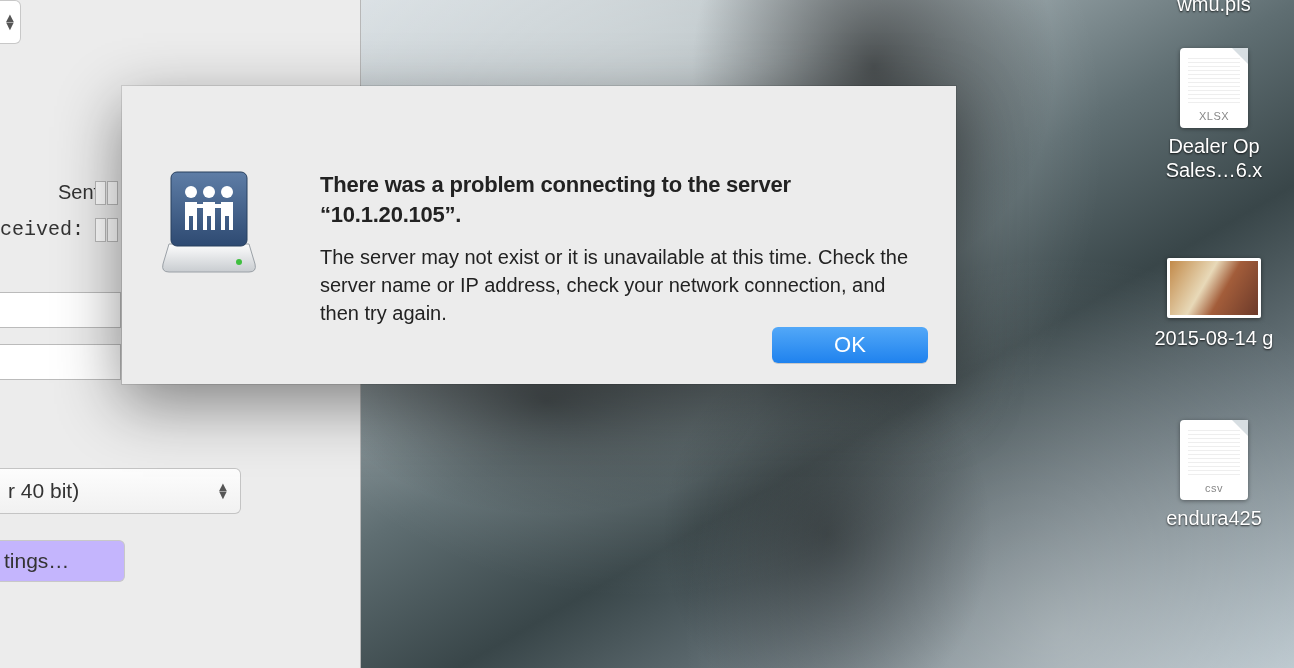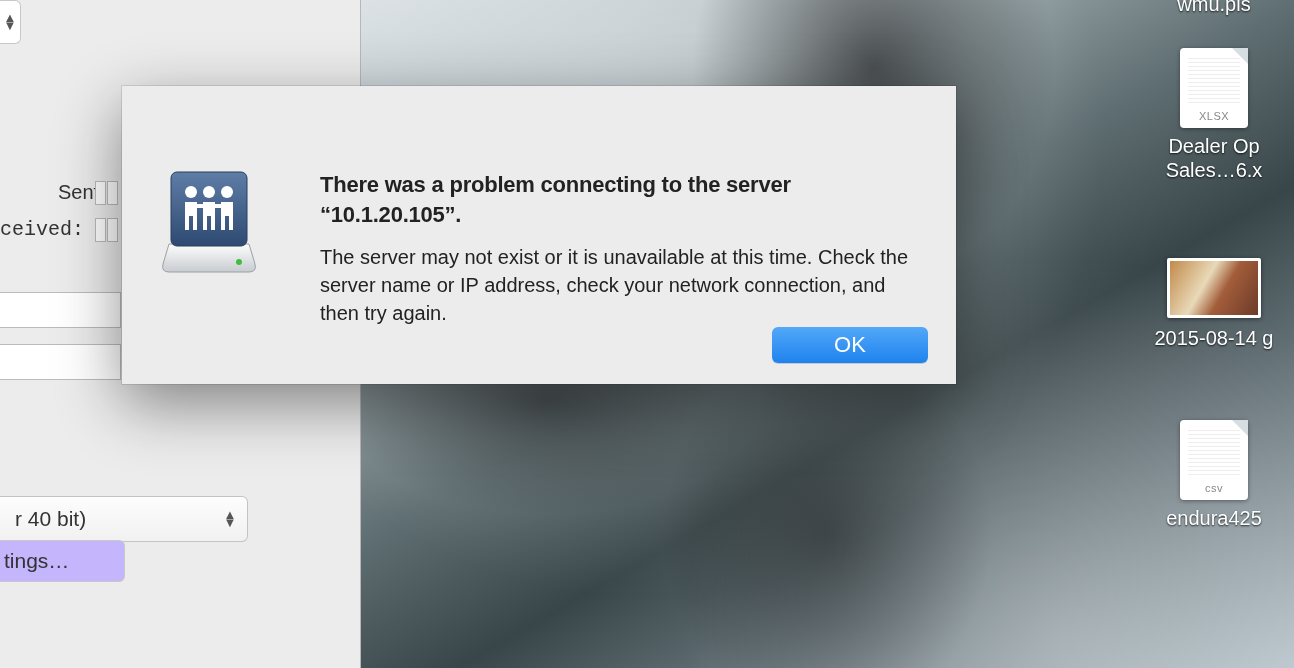--- a/index.html
+++ b/index.html
@@ -80,23 +80,22 @@
     left: 0;
     top: 468px;
     width: 232px;
     height: 44px;
     background: linear-gradient(#fdfdfd,#f1f1f1);
     border: 1px solid #c4c4c4;
     border-left: none;
     border-radius: 0 6px 6px 0;
     font-size: 21px;
     color: #333;
-    padding-left: 15px;
+    padding-left: 8px;
     line-height: 44px;
-    margin-top: 28px;
   }
   .dropdown-stub .stepper {
     position: absolute;
     right: 8px; top: 6px;
     width: 18px; height: 32px;
     display: flex; flex-direction: column; justify-content: center; align-items: center;
     color: #555;
   }
   .dropdown-stub .stepper span { line-height: 8px; font-size: 13px; }
 

